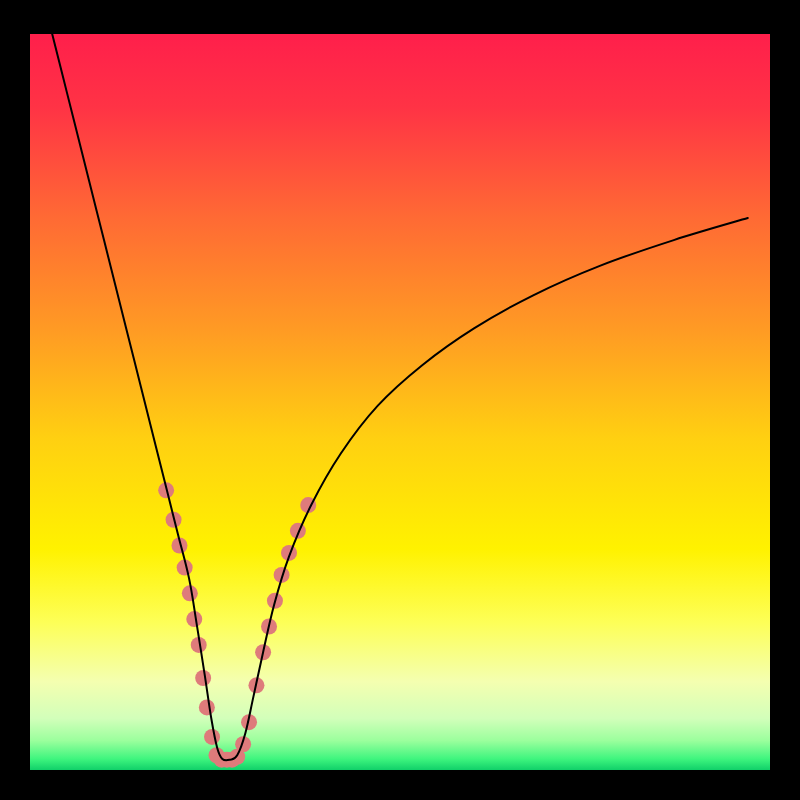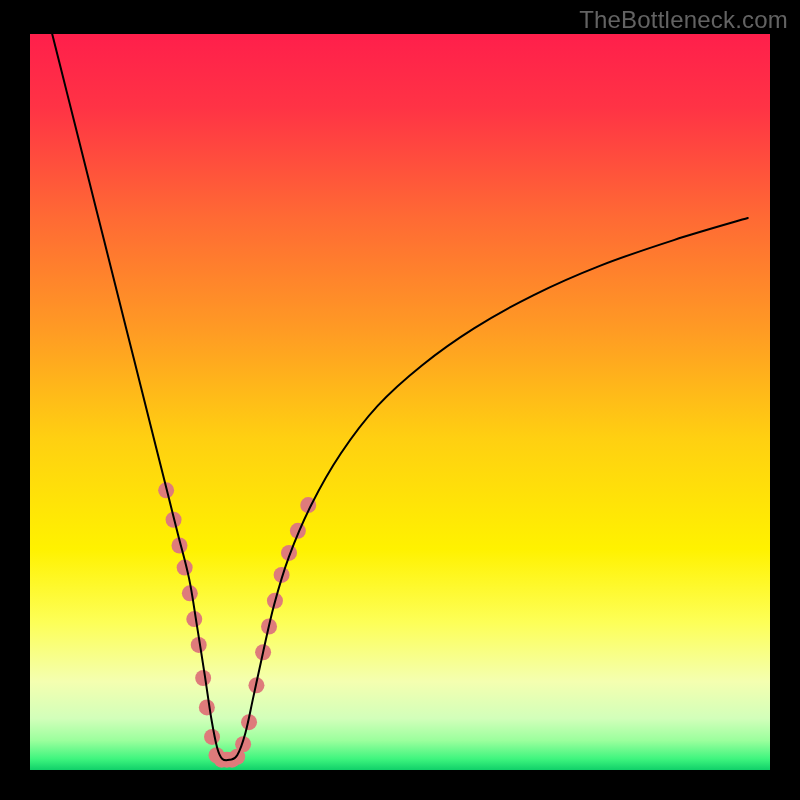--- a/index.html
+++ b/index.html
@@ -75,14 +75,13 @@
         <circle cx="263.1" cy="652.24" r="8" fill="#de7b7b"></circle>
         <circle cx="269.02" cy="626.48" r="8" fill="#de7b7b"></circle>
         <circle cx="274.94000000000005" cy="600.72" r="8" fill="#de7b7b"></circle>
         <circle cx="281.6" cy="574.96" r="8" fill="#de7b7b"></circle>
         <circle cx="289" cy="552.88" r="8" fill="#de7b7b"></circle>
         <circle cx="297.88000000000005" cy="530.8" r="8" fill="#de7b7b"></circle>
         <circle cx="308.24" cy="505.04" r="8" fill="#de7b7b"></circle>
       </g>
       <path d="M 52.2 34 C 54.864000000000004 44.5984, 61.672 71.6832, 67 92.88 C 72.328 114.07679999999999, 76.47200000000001 130.5632, 81.80000000000001 151.76 C 87.12800000000001 172.9568, 91.27199999999999 189.4432, 96.6 210.64 C 101.928 231.83679999999998, 106.072 248.32319999999999, 111.4 269.52 C 116.72800000000001 290.7168, 120.872 307.20320000000004, 126.2 328.40000000000003 C 131.528 349.59680000000003, 135.672 366.0832, 141 387.28 C 146.328 408.47679999999997, 151.138 427.6128, 155.8 446.16 C 160.46200000000002 464.70720000000006, 162.904 474.4224, 166.9 490.32 C 170.89600000000002 506.2176, 174.004 518.5824, 178 534.48 C 181.996 550.3776, 185.76999999999998 562.7424, 189.1 578.64 C 192.43 594.5376, 193.7028 605.5776, 196.5 622.8 C 199.2972 640.0224, 201.97600000000003 657.0975999999999, 204.64000000000001 674.3199999999999 C 207.304 691.5423999999999, 209.0356 705.232, 211.29999999999998 718.48 C 213.56439999999998 731.7280000000001, 215.222 740.6336, 217.22 747.92 C 219.218 755.2063999999999, 220.1356 756.84032, 222.4 758.96 C 224.6644 761.07968, 227.136 760.3584000000001, 229.8 759.696 C 232.46400000000003 759.0336, 234.4028 760.04928, 237.20000000000002 755.28 C 239.99720000000002 750.51072, 242.40960000000004 743.7984, 245.34000000000003 733.2 C 248.27040000000002 722.6016000000001, 250.2832 710.9728, 253.48 696.4 C 256.6768 681.8272, 259.3704 668.8, 263.1 652.24 C 266.8296 635.6800000000001, 269.53800000000007 621.6224, 274.20000000000005 604.4 C 278.862 587.1776, 282.34000000000003 574.4448, 289 556.56 C 295.65999999999997 538.6751999999999, 301.876 523.5872, 311.2 505.04 C 320.524 486.49280000000005, 328.812 471.40479999999997, 340.8 453.52 C 352.788 435.6352, 363.14799999999997 421.5776, 377.79999999999995 405.68 C 392.45199999999994 389.7824, 404.884 379.11039999999997, 422.20000000000005 365.2 C 439.5160000000001 351.2896, 454.02 340.98560000000003, 474 328.40000000000003 C 493.98 315.81440000000003, 510.55600000000004 306.5408, 533.2 295.28 C 555.844 284.01919999999996, 574.4920000000001 275.77599999999995, 599.8000000000001 265.84 C 625.1080000000001 255.904, 647.16 248.69120000000004, 673.8 240.08000000000004 C 700.4399999999999 231.46880000000004, 734.4799999999999 221.9744, 747.8 218" fill="none" stroke="#000000" stroke-width="2" stroke-linecap="round"></path>
     </svg>
-  <div class="watermark">TheBottleneck.com</div>
 </div>
 
 </body></html>

